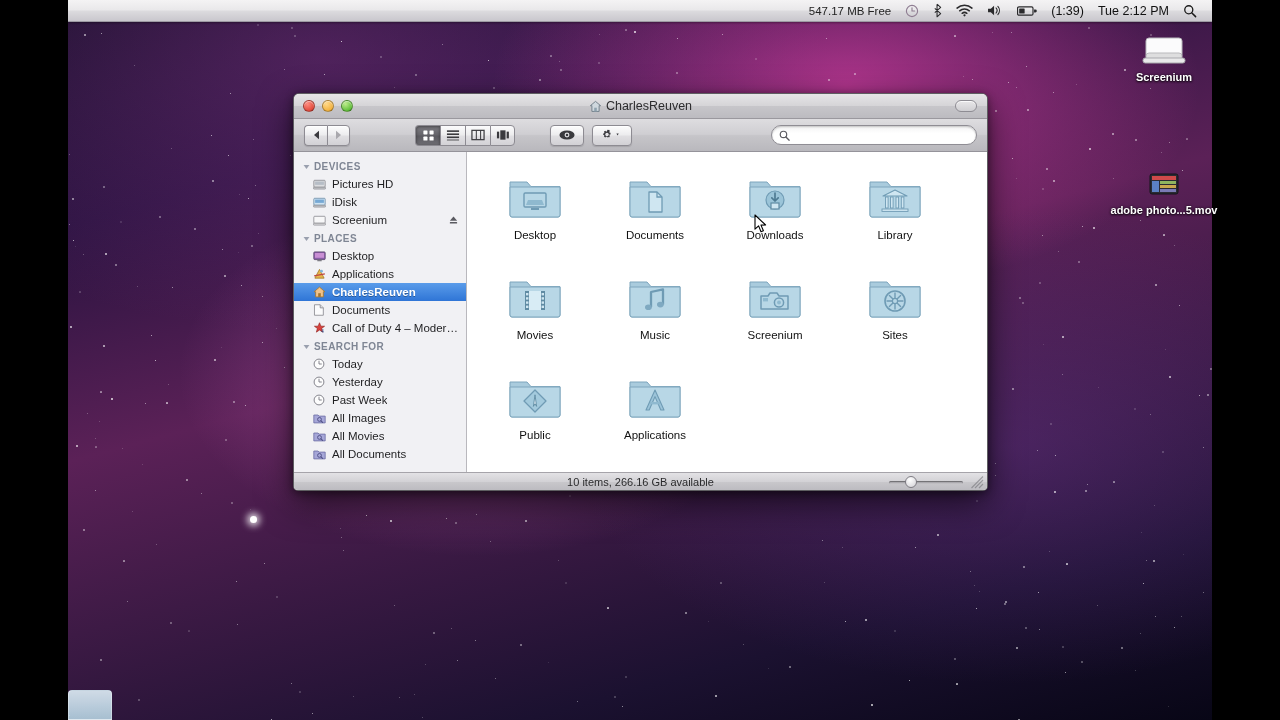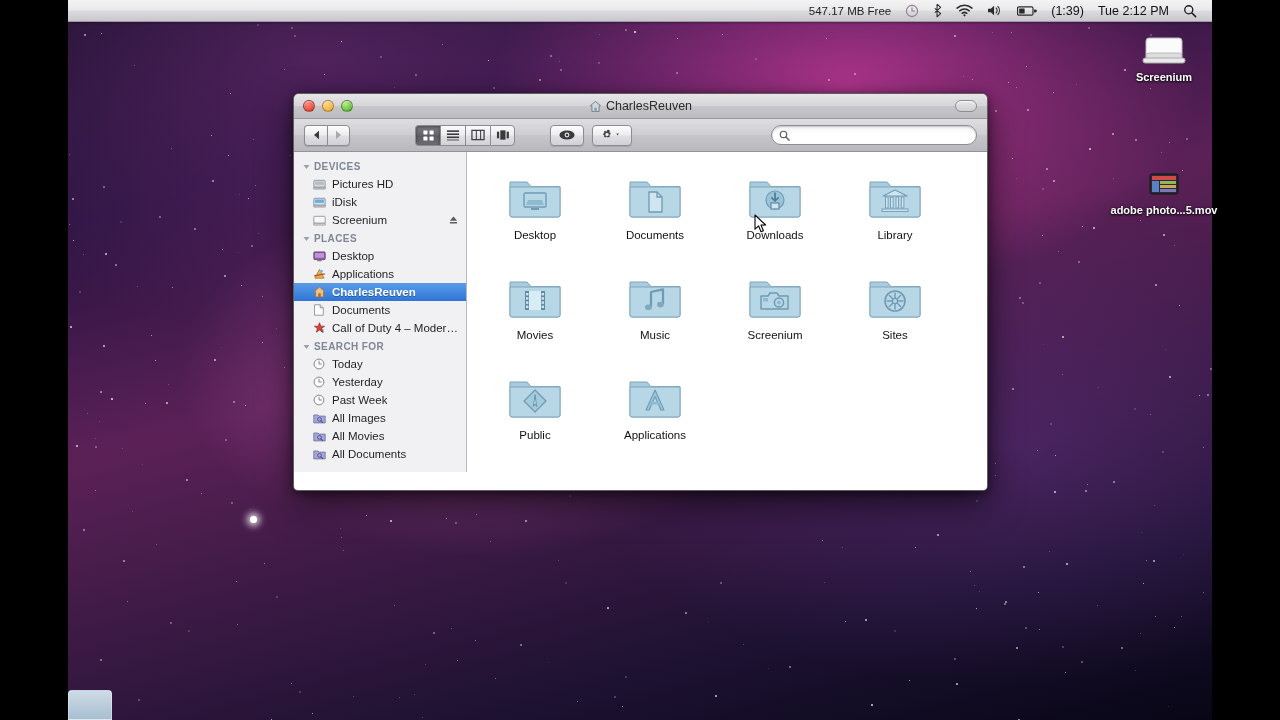--- a/index.html
+++ b/index.html
@@ -1109,20 +1109,34 @@
                 <rect x="23" y="29" width="10" height="2.4" fill="#8fb9cf"></rect>
               </svg>
             </div>
             <div class="nm">Applications</div>
           </div>
 
         </div>
       </div>
     </div>
 
+    <div id="statusbar">
+      <div id="status-text">10 items, 266.16 GB available</div>
+      <div id="zoomslider">
+        <div class="track"></div>
+        <div class="knob"></div>
+      </div>
+      <div id="resizer">
+        <svg width="13" height="13" viewBox="0 0 13 13">
+            <g stroke="#6b6b71" stroke-width="1.1">
+              <path d="M12 4 4 12M12 8 8 12M12 0.5 0.5 12"></path>
+            </g>
+          </svg>
+      </div>
+    </div>
   </div>
 
   <div id="cursor">
     <svg width="14" height="20" viewBox="0 0 14 20">
       <path d="M1 1 1 15.2 4.6 11.9 7 17.8 9.4 16.8 7 11.1 11.6 11z" fill="#ffffff" stroke="#000000" stroke-width="1.1" stroke-linejoin="round"></path>
     </svg>
   </div>
 
 </div>
 

